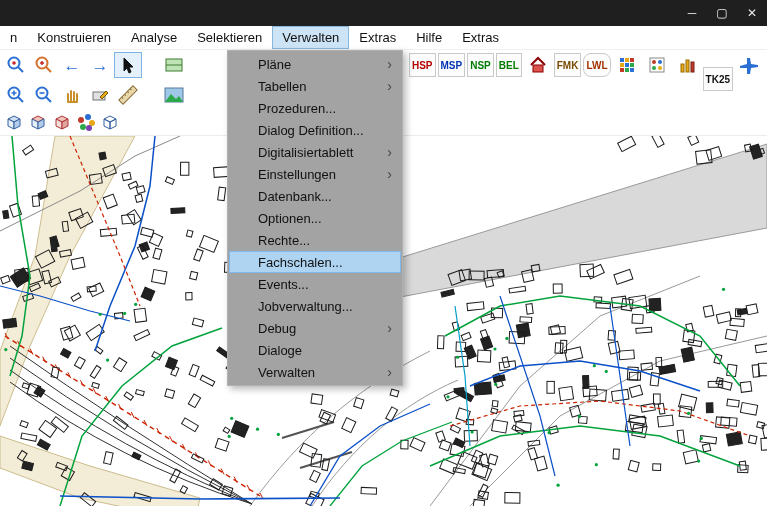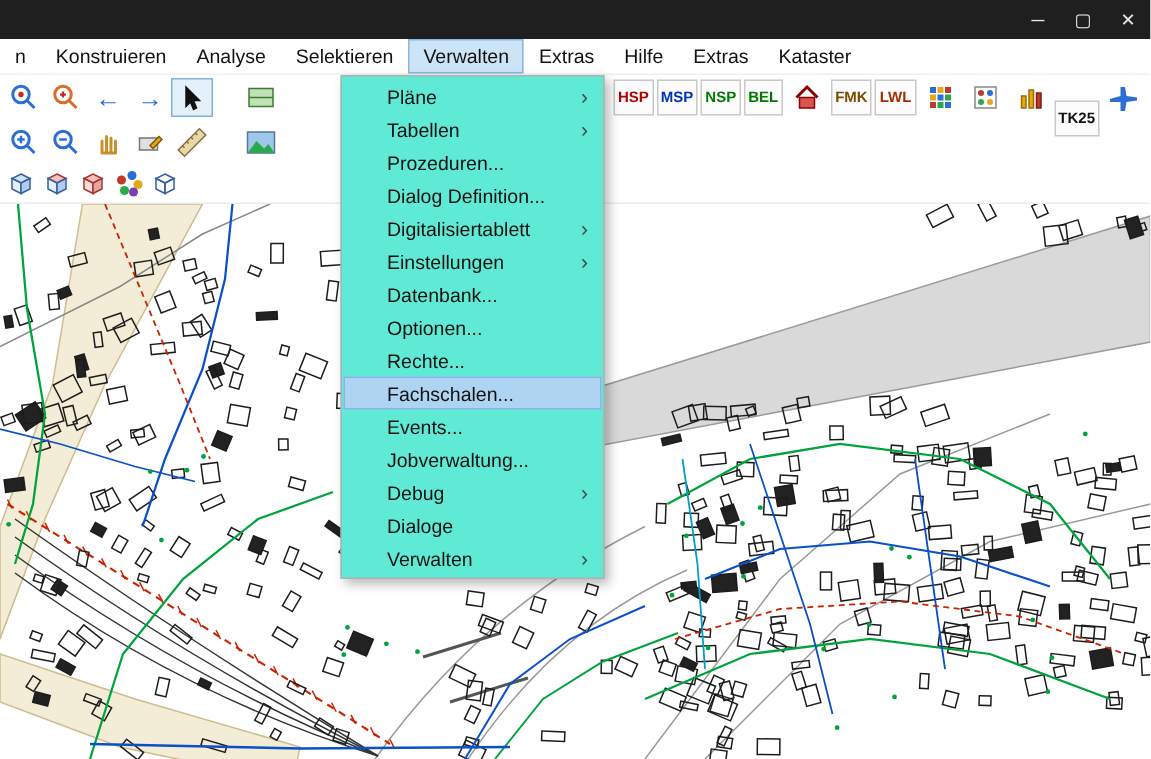--- a/index.html
+++ b/index.html
@@ -29,21 +29,21 @@
   .fsb { min-width:25px; height:24px; border:1px solid #c9c9c9; background:#fcfcfc;
          font-family:"Liberation Sans",sans-serif; font-size:10px; font-weight:bold; padding:0 2px; }
   .tk { color:#111;margin-top:28px; }
   .sb { width:24px; height:20px; display:flex; align-items:center; justify-content:center;
         border:1px solid transparent; background:transparent; padding:0; }
 
   
   .map { position:absolute; left:0; top:136px; width:767px; height:370px; background:#fff; overflow:hidden; }
 
   
-  .menu { position:absolute; left:227px; top:50px; width:176px; background:#5eead4;
+  .menu { position:absolute; left:227px; top:50px; width:176px; background:#a3a3a3;
           border:1px solid #b0b0b0; box-shadow:3px 3px 7px rgba(0,0,0,0.28); padding:2px 1px; z-index:50; }
   .mi { height:22px; display:flex; align-items:center; padding:0 8px 0 28px; font-size:13px; color:#111; border:1px solid transparent; }
   .mi .arrow { margin-left:auto; font-size:14px; color:#444; line-height:1; }
   .mi.hl { background:#aed4f2; border-color:#7fb8e8; }
 </style>
 </head>
 <body>
 
 <div class="window">
 
@@ -55,21 +55,20 @@
 
   <div class="menubar">
     <span class="mb-item">n</span>
     <span class="mb-item">Konstruieren</span>
     <span class="mb-item">Analyse</span>
     <span class="mb-item">Selektieren</span>
     <span class="mb-item active">Verwalten</span>
     <span class="mb-item">Extras</span>
     <span class="mb-item">Hilfe</span>
     <span class="mb-item">Extras</span>
-    <span class="mb-item">Kataster</span>
   </div>
 
   <div class="toolbar">
 
     <div class="trow">
       <button class="tb-btn" title="">
         <svg width="20" height="20">
             <circle cx="8" cy="8" r="5.5" fill="none" stroke="#2b6fd4" stroke-width="2"></circle>
             <line x1="12" y1="12" x2="17" y2="17" stroke="#2b6fd4" stroke-width="2"></line>
             <circle cx="8" cy="8" r="1.8" fill="#c62828"></circle>
@@ -121,21 +120,21 @@
         <button class="fsb" style="color: rgb(0, 51, 179);">MSP</button>
         <button class="fsb" style="color: rgb(0, 122, 0);">NSP</button>
         <button class="fsb" style="color: rgb(0, 122, 0);">BEL</button>
         <button class="tb-btn">
           <svg width="20" height="20">
               <path d="M3,10 L10,3 L17,10" fill="none" stroke="#8b0000" stroke-width="2"></path>
               <rect x="5" y="10" width="10" height="7" fill="#d9534f" stroke="#8b0000"></rect>
             </svg>
         </button>
         <button class="fsb" style="color: rgb(122, 74, 0);">FMK</button>
-        <button class="fsb" style="color: rgb(163, 48, 0);">LWL</button>
+        <button class="fsb" style="color: rgb(163, 48, 0); border-radius: 8px;">LWL</button>
         <button class="tb-btn">
           <svg width="18" height="18">
               <rect x="2" y="2" width="4" height="4" fill="#2b6fd4"></rect>
               <rect x="7" y="2" width="4" height="4" fill="#e6a817"></rect>
               <rect x="12" y="2" width="4" height="4" fill="#c0392b"></rect>
               <rect x="2" y="7" width="4" height="4" fill="#e6a817"></rect>
               <rect x="7" y="7" width="4" height="4" fill="#2b6fd4"></rect>
               <rect x="12" y="7" width="4" height="4" fill="#2ba84a"></rect>
               <rect x="2" y="12" width="4" height="4" fill="#c0392b"></rect>
               <rect x="7" y="12" width="4" height="4" fill="#2ba84a"></rect>

